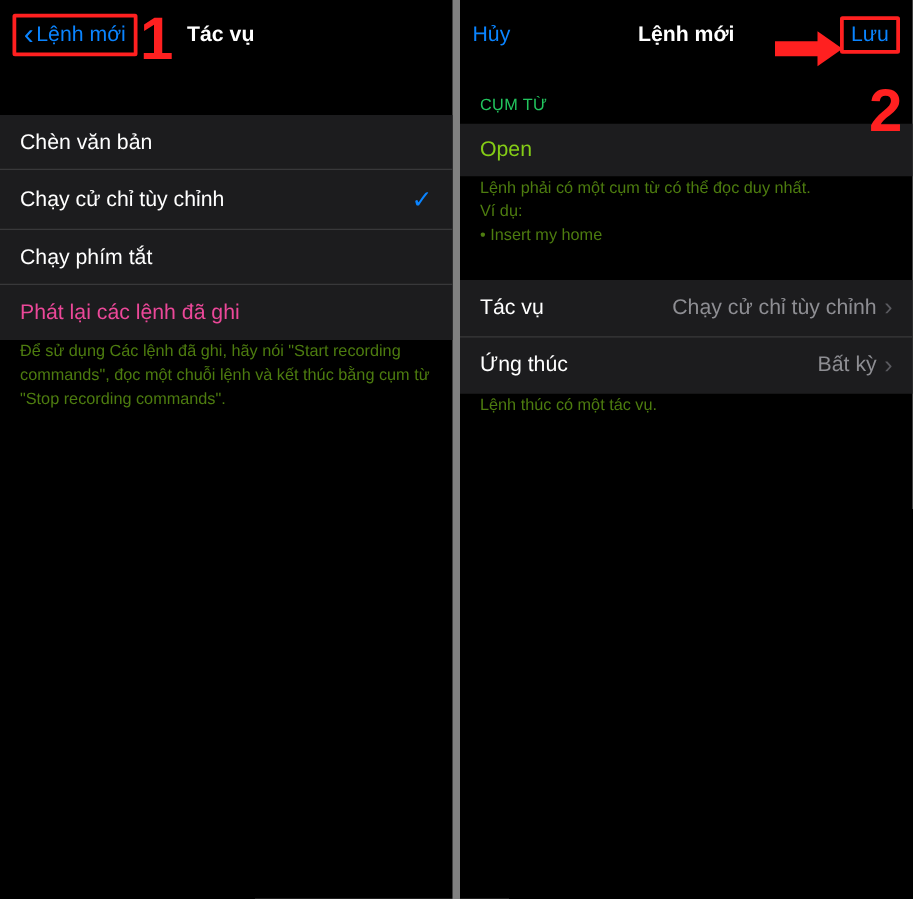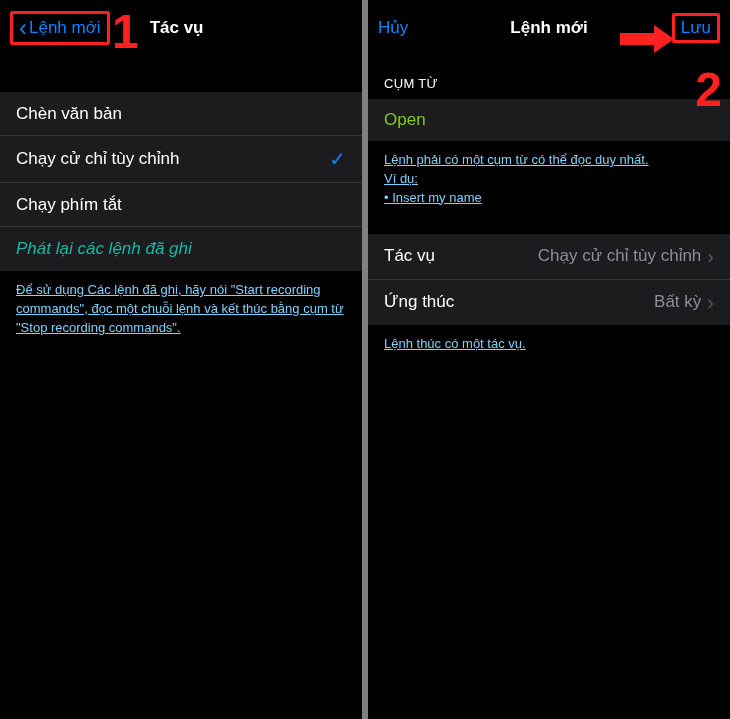--- a/index.html
+++ b/index.html
@@ -83,57 +83,56 @@
     .arrow-head {
       position: absolute;
       left: 34px; top: -3px;
       width: 0; height: 0;
       border-top: 14px solid transparent;
       border-bottom: 14px solid transparent;
       border-left: 20px solid #ff2020;
     }
     .section-header {
       font-size: 13px;
-      color: #ffffff;
+      color: #22c55e;
       text-transform: uppercase;
       padding: 20px 16px 8px;
       letter-spacing: 0.3px;
     }
     .list {
       background: #1c1c1e;
       display: flex;
       flex-direction: column;
     }
     .row {
       min-height: 44px;
       padding: 11px 16px;
       font-size: 17px;
       color: #fff;
       display: flex;
       align-items: center;
       border-bottom: 0.5px solid #38383a;
       text-align: center;
     }
     .row:last-child { border-bottom: none; }
-    .row.disabled { color: #14b8a6; font-style: italic; }
+    .row.disabled { color: #ec4899; }
     .row .val {
       margin-left: auto;
       color: #8e8e93;
       font-size: 17px;
       display: flex;
       align-items: center;
     }
     .check { color: #0a84ff; font-size: 20px; margin-left: auto; }
     .chev-r { color: #5a5a5f; font-size: 20px; margin-left: 6px; }
     .footer-text {
       font-size: 13px;
-      color: #7dd3fc;
-      padding: 10px 16px 0;
+      color: #4d7c0f;
+      padding: 0 16px 0;
       line-height: 1.45;
-      text-decoration: underline;
     }
     .input-row {
       background: #1c1c1e;
       padding: 11px 16px;
       font-size: 17px;
       color: #84cc16;
     }
     .gap { height: 36px; }
     .gap-sm { height: 26px; }
     .navbar .nav-title.left-title {
@@ -193,21 +192,21 @@
   </div>
   <div class="step-num step2">2</div>
 
   <div class="section-header">CỤM TỪ</div>
   <div class="input-row">
     <span>Open</span>
   </div>
   <div class="footer-text">
     <div>Lệnh phải có một cụm từ có thể đọc duy nhất.</div>
     <div>Ví dụ:</div>
-    <div>• Insert my name</div>
+    <div>• Insert my home</div>
   </div>
 
   <div class="gap-sm"></div>
 
   <div class="list">
     <div class="row">
       <span>Tác vụ</span>
       <span class="val">
         <span>Chạy cử chỉ tùy chỉnh</span>
         <span class="chev-r">›</span>

